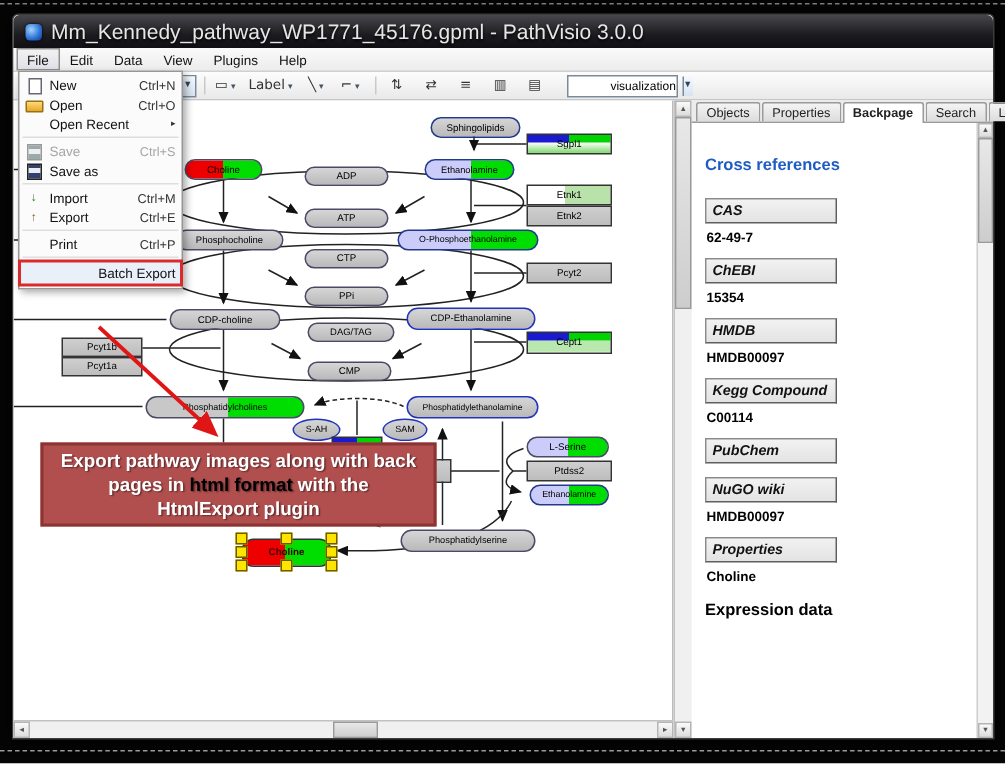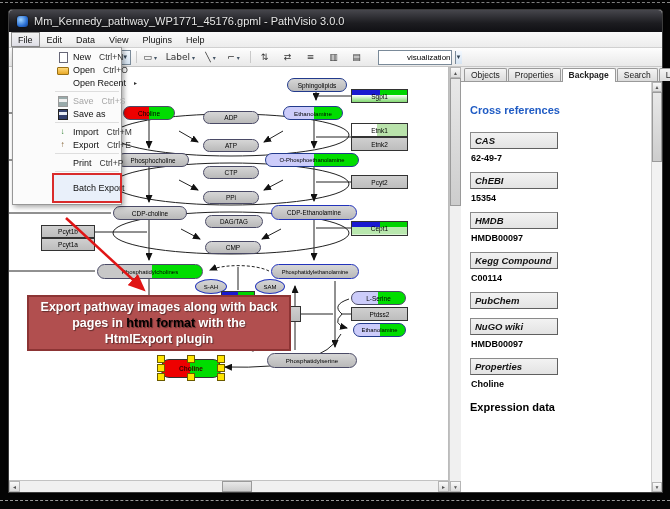--- a/index.html
+++ b/index.html
@@ -4,21 +4,21 @@
 <style>
   html,body{margin:0;padding:0;}
   body{font-family:"Liberation Sans","DejaVu Sans",sans-serif;}
   .frame{position:relative;width:670px;height:509px;background:#050505;overflow:hidden;}
   .frame::before{content:"";position:absolute;left:0;top:2px;width:100%;border-top:1px dashed #8a8a8a;}
   .frame::after{content:"";position:absolute;left:0;top:500px;width:100%;border-top:1px dashed #9a9a9a;}
   .win{position:absolute;left:8px;top:9px;width:653px;height:482px;background:#f0f0f0;border:1px solid #3c3c3c;box-shadow:0 0 10px #000;display:flex;flex-direction:column;border-radius:4px 4px 0 0;}
   
   .titlebar{height:22px;background:linear-gradient(180deg,#46464c,#1c1c20 60%,#101014);border-radius:4px 4px 0 0;display:flex;align-items:center;padding:0 8px;flex:0 0 auto;}
   .app-icon{width:11px;height:11px;border-radius:3px;background:radial-gradient(circle at 35% 35%,#9fd4ff,#2a6fd4 60%,#123a80);margin-right:6px;box-shadow:0 0 2px #000;}
-  .title-text{color:#e6e6e6;font-size:11px;white-space:nowrap;text-shadow:0 1px 2px #000;}
+  .title-text{color:#e6e6e6;font-size:14px;white-space:nowrap;text-shadow:0 1px 2px #000;}
   
   .menubar{height:15px;background:linear-gradient(180deg,#fafafa,#ececec);border-bottom:1px solid #d0d0d0;display:flex;align-items:stretch;padding-left:2px;flex:0 0 auto;}
   .mb-item{font-size:9px;color:#111;padding:1px 7px 0 7px;display:flex;align-items:center;cursor:default;}
   .mb-item.active{border:1px solid #8f8f8f;background:linear-gradient(180deg,#f2f2f2,#e0e0e8);padding:0 6px;}
   
   .toolbar{height:18px;background:linear-gradient(180deg,#fdfdfd,#e9e9e9);border-bottom:1px solid #c6c6c6;display:flex;align-items:center;padding:0 4px;flex:0 0 auto;}
   .tb-label{font-size:8px;color:#222;margin:0 3px 0 2px;}
   .combo{height:13px;background:#fff;border:1px solid #7a8a99;display:flex;align-items:center;font-size:8px;}
   .combo .cv{padding:0 4px;flex:1;margin-left:24px;}
   .combo .caret{width:11px;height:100%;background:linear-gradient(180deg,#f4f9ff,#d6e4f2);border-left:1px solid #7a8a99;font-size:6px;display:flex;align-items:center;justify-content:center;color:#345;}
@@ -73,25 +73,25 @@
   .bp-head{width:88px;box-sizing:border-box;background:linear-gradient(180deg,#f2f2f2,#e3e3e3);border:1px solid #8a8a8a;border-right-color:#5f5f5f;border-bottom-color:#5f5f5f;font-weight:bold;font-size:9.5px;padding:2px 4px;color:#111;font-style:italic;}
   .bp-val{font-size:9px;font-weight:bold;color:#000;margin:4px 0 0 1px;}
   .bp-footer{font-weight:bold;font-size:11px;color:#000;margin-top:12px;}
   .sb-scroll{width:10px;border-left:1px solid #cfcfcf;background:#f2f2f2;position:relative;flex:0 0 auto;}
   .sb-scroll .sb-btn{width:10px;height:10px;position:absolute;left:0;}
   .sbthumb{left:0;top:10px;width:10px;height:70px;}
   
   .statusbar{height:14px;background:linear-gradient(180deg,#f6f6f6,#e9e9e9);border-top:1px solid #8a8a8a;display:flex;align-items:center;padding:0 4px;font-size:8px;color:#111;white-space:nowrap;overflow:hidden;flex:0 0 auto;}
   
   .file-menu{position:absolute;left:3px;top:37px;width:108px;background:#fbfbfb;border:1px solid #979797;box-shadow:2px 2px 5px rgba(0,0,0,.35);z-index:30;padding:2px 0;}
-  .mi{position:relative;height:13px;display:flex;align-items:center;font-size:9px;color:#111;padding:0 4px 0 3px;margin-left:40px;}
+  .mi{position:relative;height:13px;display:flex;align-items:center;font-size:9px;color:#111;padding:0 4px 0 3px;}
   .mi.sep{margin-top:5px;}
   .mi.sep::before{content:"";position:absolute;left:2px;right:2px;top:-3px;border-top:1px solid #dedede;}
   .mi.disabled{color:#a6a6a6;}
-  .mi.highlight{background:#e9f0fa;outline:2px solid #d92b2b;outline-offset:-1px;height:28px;}
+  .mi.highlight{background:#e9f0fa;outline:2px solid #d92b2b;outline-offset:-1px;height:16px;text-align:right;}
   .mi-ic{width:13px;height:10px;margin-right:4px;flex:0 0 auto;position:relative;font-size:8px;line-height:10px;text-align:center;}
   .mi[data-icon="new"] .mi-ic::after{content:"";position:absolute;left:3px;top:0;width:7px;height:9px;background:#fff;border:1px solid #667;}
   .mi[data-icon="open"] .mi-ic::after{content:"";position:absolute;left:1px;top:2px;width:10px;height:6px;background:linear-gradient(180deg,#ffd97a,#e8a827);border:1px solid #9a7014;border-radius:1px;}
   .mi[data-icon="save"] .mi-ic::after,.mi[data-icon="saveas"] .mi-ic::after{content:"";position:absolute;left:2px;top:0;width:8px;height:9px;background:linear-gradient(180deg,#33406e 25%,#e8edf5 25% 60%,#33406e 60%);border:1px solid #222;}
   .mi.disabled[data-icon="save"] .mi-ic::after{background:linear-gradient(180deg,#9aa 25%,#eee 25% 60%,#9aa 60%);border-color:#999;}
   .mi[data-icon="import"] .mi-ic{color:#2a7d2a;font-weight:bold;}
   .mi[data-icon="import"] .mi-ic::after{content:"↓";}
   .mi[data-icon="export"] .mi-ic{color:#7d5a2a;font-weight:bold;}
   .mi[data-icon="export"] .mi-ic::after{content:"↑";}
   .mi-label{flex:1;white-space:nowrap;}

